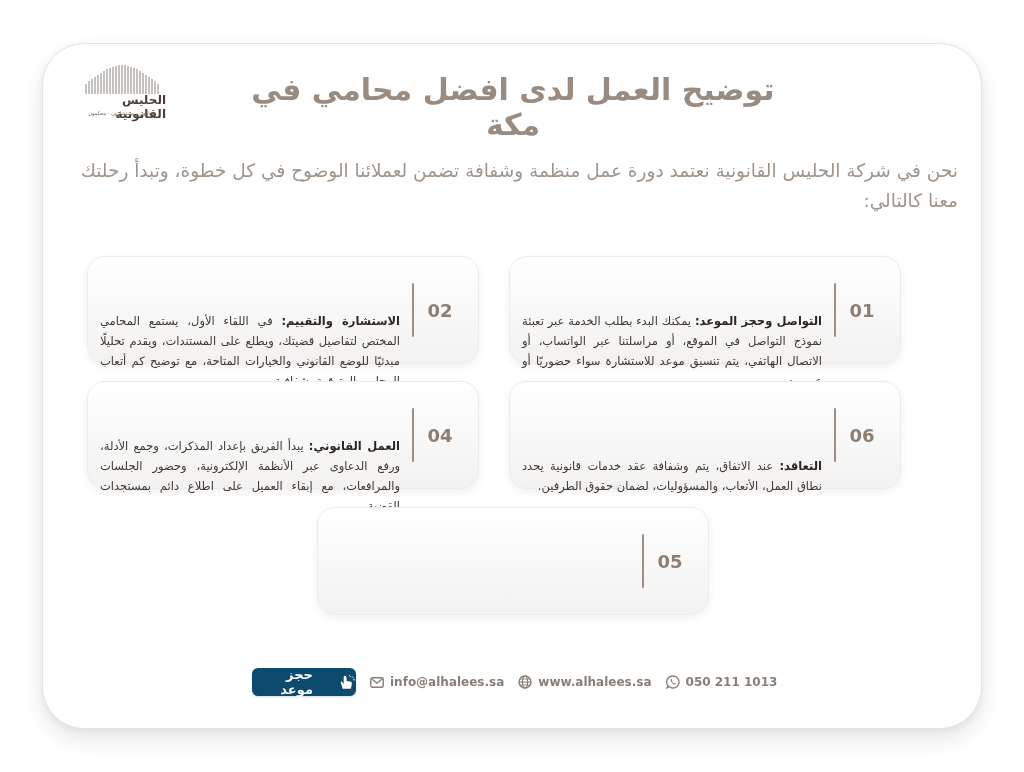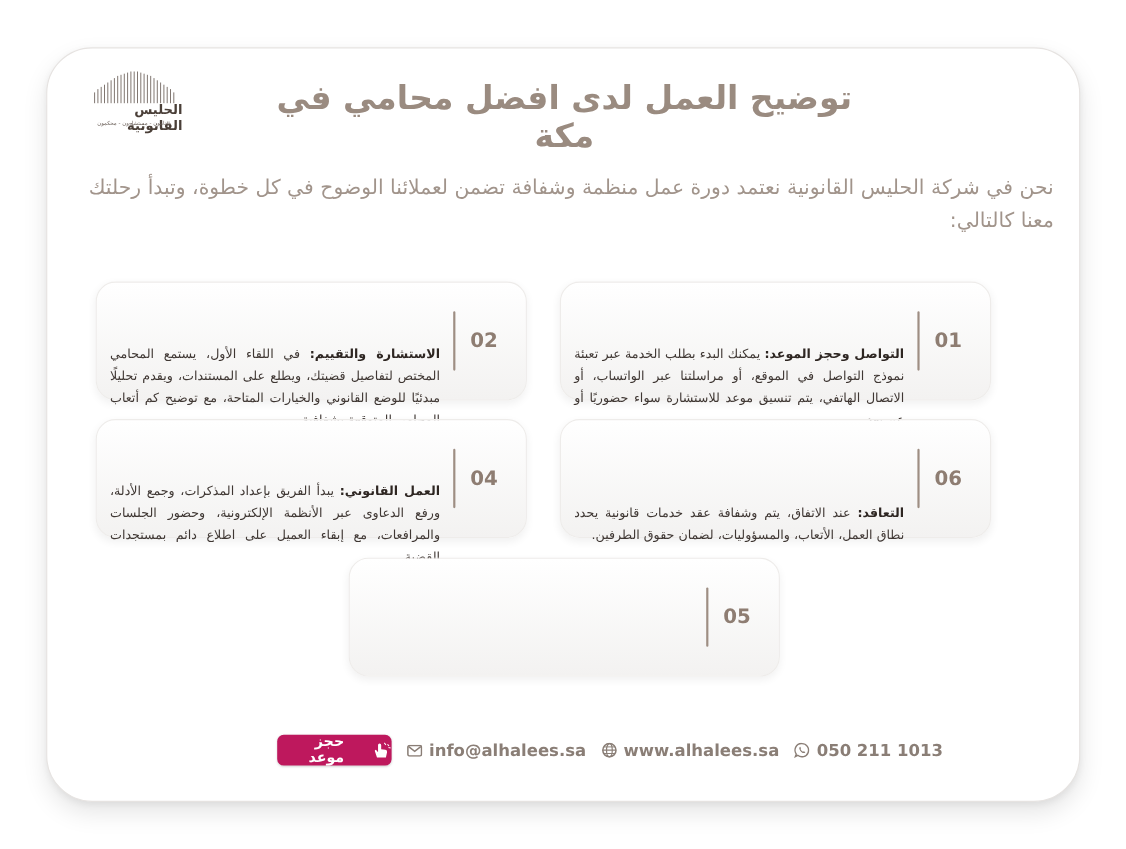--- a/index.html
+++ b/index.html
@@ -67,27 +67,27 @@
   .c4 { left: 87px;  top: 381px; }
   .c5 { left: 317px; top: 507px; }
   
   .footer {
     position: absolute; left: 252px; top: 668px; height: 28px;
     display: flex; align-items: center; gap: 14px; direction: ltr;
   }
   .book-btn {
     display: flex; align-items: center; justify-content: center; gap: 24px;
     width: 104px; height: 28px; border-radius: 6px;
-    background: #be185d; color: #ffffff; direction: rtl;
+    background: #0c4a6e; color: #ffffff; direction: rtl;
     font-size: 13px; font-weight: bold; cursor: pointer;
     box-shadow: 0 1px 2px rgba(0,0,0,0.15);
   }
   .contact {
     display: flex; align-items: center; gap: 6px;
-    font-size: 15px; font-weight: bold; color: #8a7e76;
+    font-size: 12px; font-weight: bold; color: #8a7e76;
   }
   .contact svg { display: block; }
 </style>
 </head>
 <body>
 
 <div class="canvas">
   <div class="outer-card"></div>
 
   <div class="logo">

